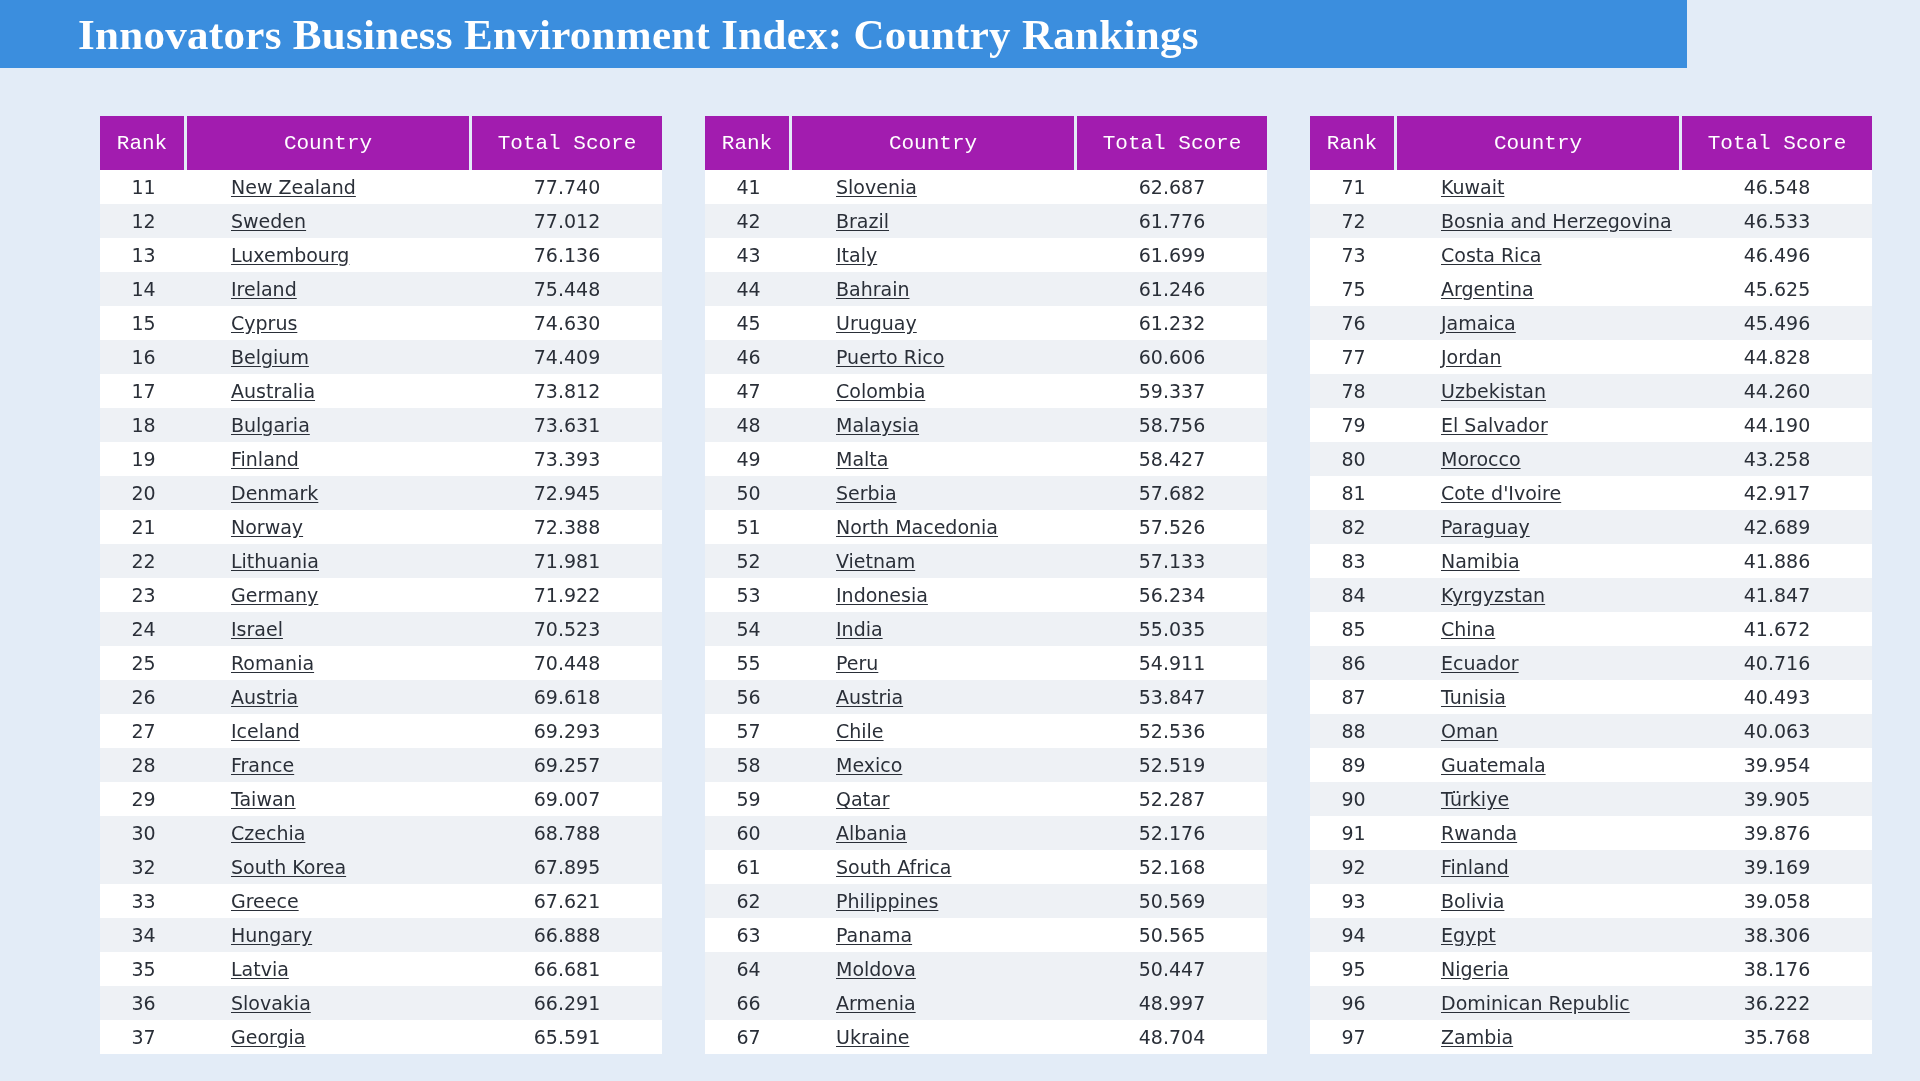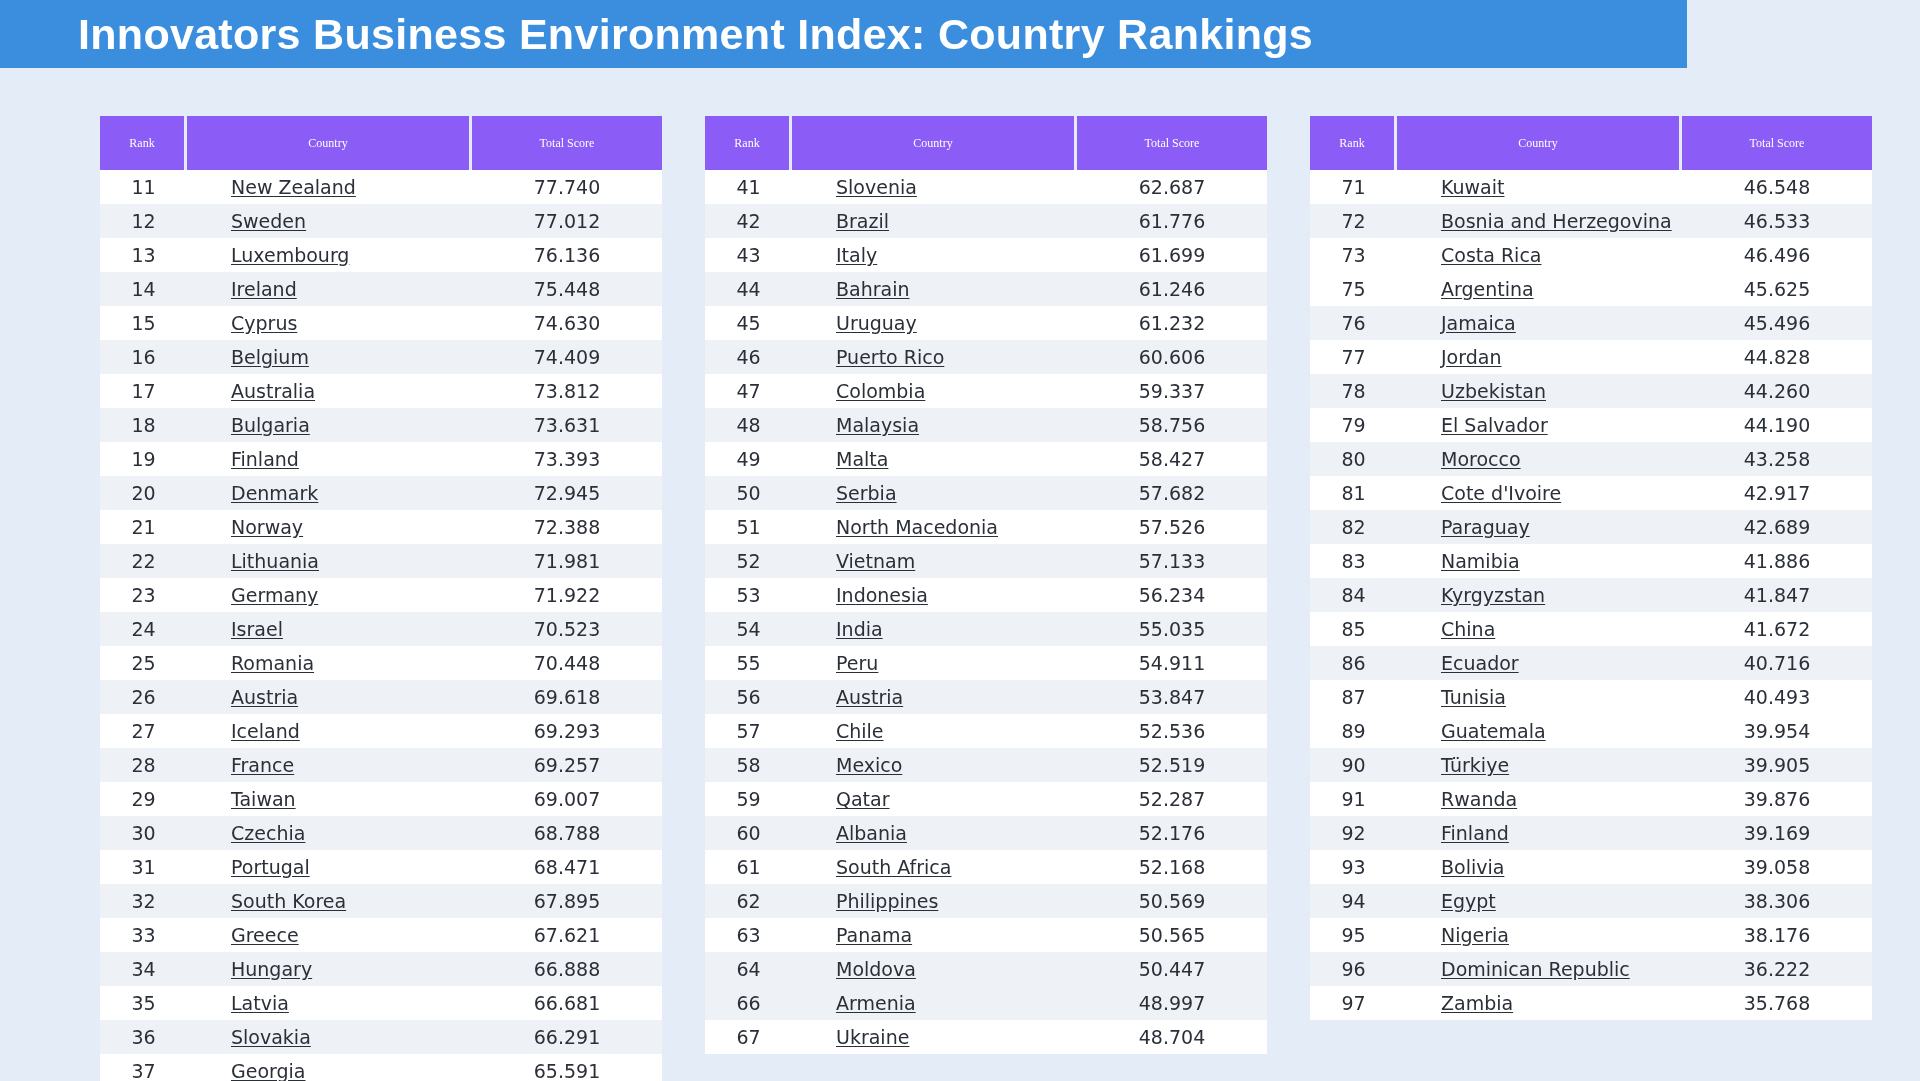--- a/index.html
+++ b/index.html
@@ -29,21 +29,21 @@
     display: flex;
     align-items: center;
   }
   .title-bar .title-text {
     color: #ffffff;
     font-size: 43px;
     font-weight: bold;
     letter-spacing: 0.3px;
     padding-left: 78px;
     white-space: nowrap;
-    font-family: Liberation Sans, sans-serif;
+    font-family: Liberation Serif, serif;
   }
   .columns {
     position: absolute;
     left: 0;
     top: 116px;
     width: 1920px;
     display: flex;
     gap: 55px;
     padding-left: 100px;
     box-sizing: border-box;
@@ -51,27 +51,27 @@
   .col {
     width: 550px;
   }
   table.rank-table {
     border-collapse: separate;
     border-spacing: 0;
     width: 100%;
     table-layout: fixed;
   }
   table.rank-table thead th {
-    background: #8b5cf6;
+    background: #a21caf;
     color: #ffffff;
-    font-size: 12px;
+    font-size: 21px;
     font-weight: normal;
     height: 52px;
     vertical-align: middle;
-    font-family: Liberation Serif, serif;
+    font-family: Liberation Mono, monospace;
     border-right: 3px solid #e3ecf7;
   }
   table.rank-table thead th:last-child {
     border-right: none;
   }
   th.col-rank { width: 82px; }
   th.col-country { width: 280px; }
   th.col-score { width: 188px; }
 
   table.rank-table tbody td {
@@ -223,25 +223,20 @@
               <tr class="odd">
                 <td class="rank">29</td>
                 <td class="country"><span>Taiwan</span></td>
                 <td class="score">69.007</td>
               </tr>
               <tr class="even">
                 <td class="rank">30</td>
                 <td class="country"><span>Czechia</span></td>
                 <td class="score">68.788</td>
               </tr>
-              <tr class="odd">
-                <td class="rank">31</td>
-                <td class="country"><span>Portugal</span></td>
-                <td class="score">68.471</td>
-              </tr>
               <tr class="even">
                 <td class="rank">32</td>
                 <td class="country"><span>South Korea</span></td>
                 <td class="score">67.895</td>
               </tr>
               <tr class="odd">
                 <td class="rank">33</td>
                 <td class="country"><span>Greece</span></td>
                 <td class="score">67.621</td>
               </tr>
@@ -496,20 +491,25 @@
               <tr class="even">
                 <td class="rank">86</td>
                 <td class="country"><span>Ecuador</span></td>
                 <td class="score">40.716</td>
               </tr>
               <tr class="odd">
                 <td class="rank">87</td>
                 <td class="country"><span>Tunisia</span></td>
                 <td class="score">40.493</td>
               </tr>
+              <tr class="even">
+                <td class="rank">88</td>
+                <td class="country"><span>Oman</span></td>
+                <td class="score">40.063</td>
+              </tr>
               <tr class="odd">
                 <td class="rank">89</td>
                 <td class="country"><span>Guatemala</span></td>
                 <td class="score">39.954</td>
               </tr>
               <tr class="even">
                 <td class="rank">90</td>
                 <td class="country"><span>Türkiye</span></td>
                 <td class="score">39.905</td>
               </tr>

